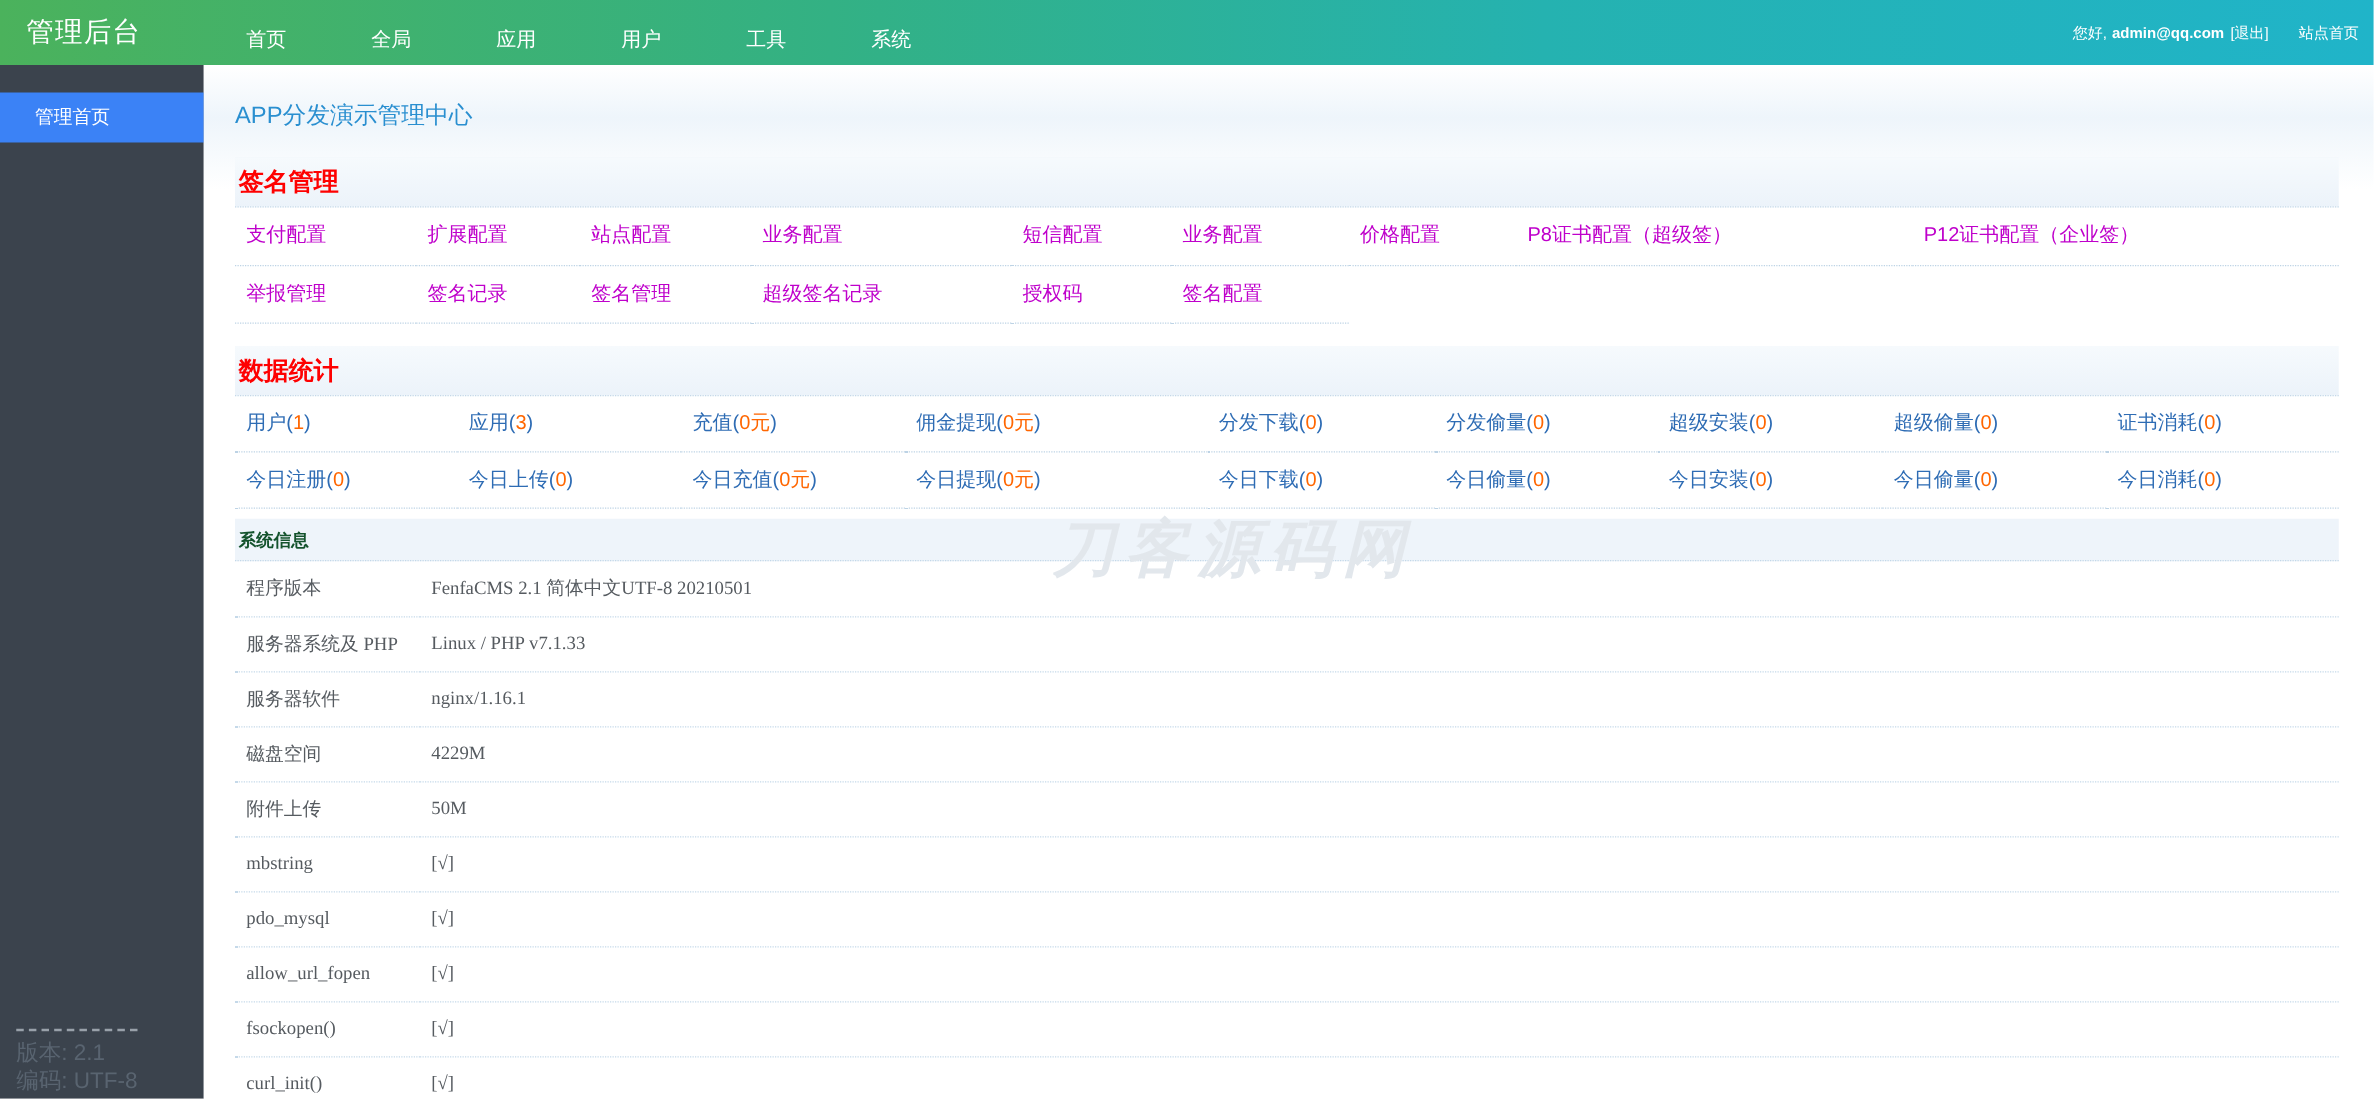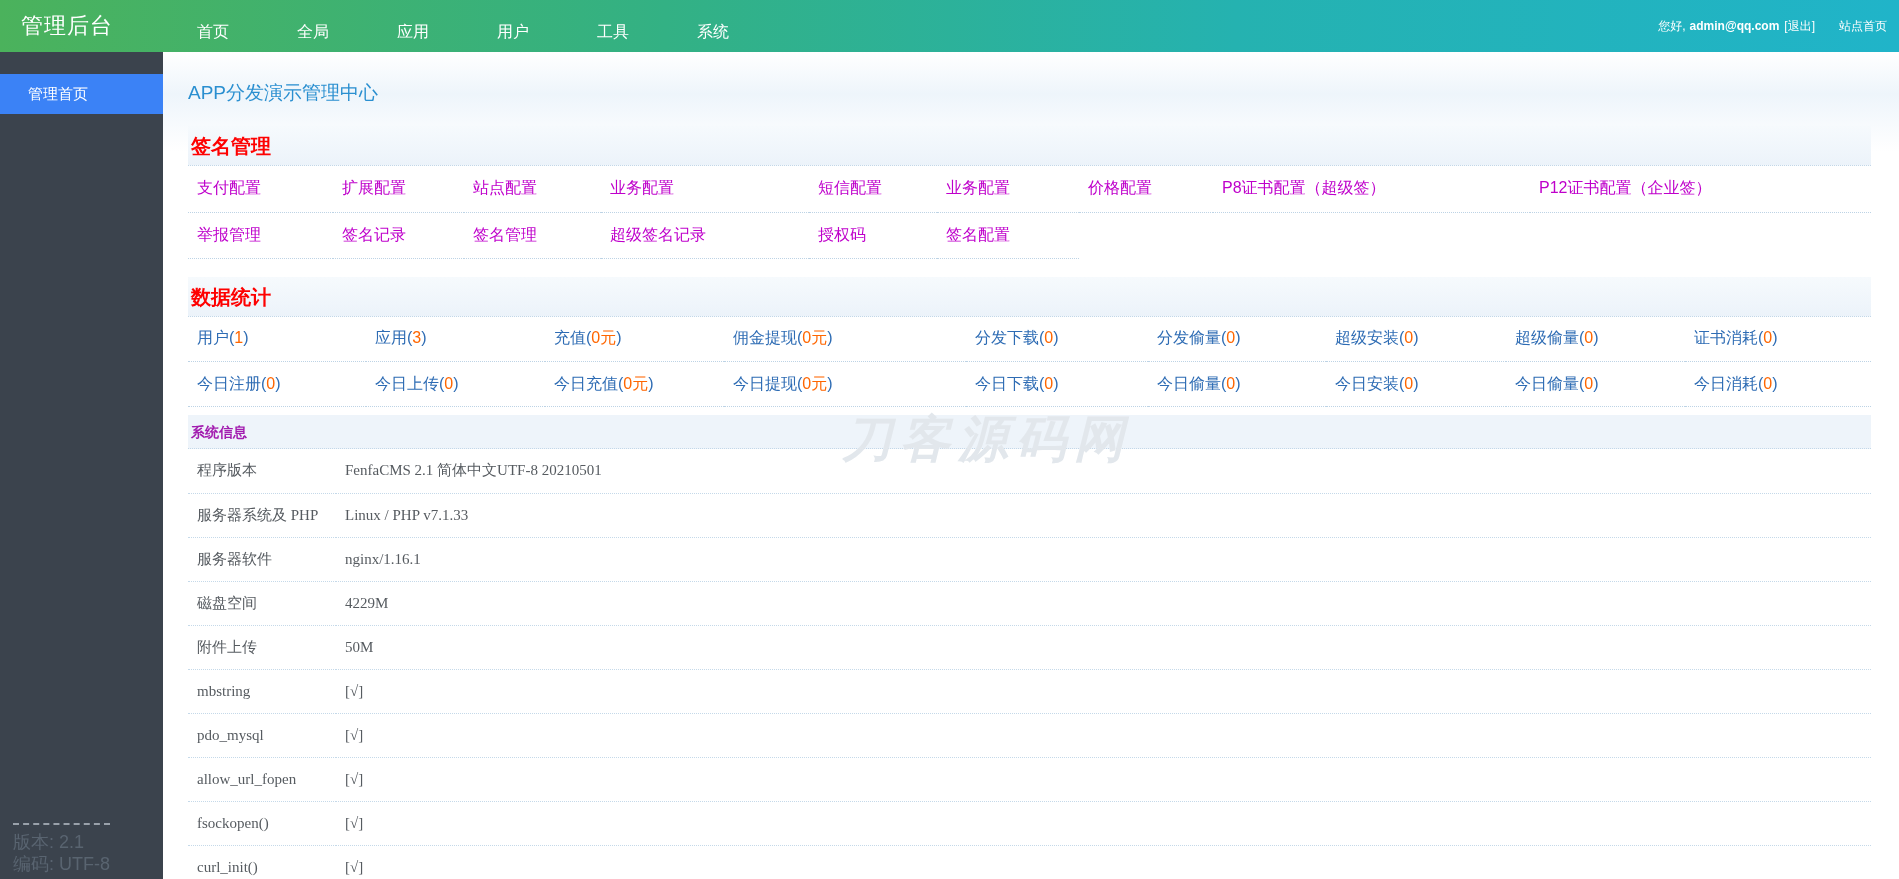--- a/index.html
+++ b/index.html
@@ -57,21 +57,21 @@
   .shortcut-link { color:#bf00cb; cursor:pointer; }
 
   .stats-table td {
     height:45px; border-bottom:1px dotted #bdd3e5; padding:0 0 0 9px;
     font-size:16px; color:#2e6cb4; white-space:nowrap; overflow:hidden; cursor:pointer;
   }
   .stat-value { color:#ff6600; }
 
   .sys-head {
     margin-top:8px; height:34px; line-height:34px; padding-left:3px;
-    font-size:14px; font-weight:bold; color:#a21caf;
+    font-size:14px; font-weight:bold; color:#14532d;
     background:#eef4fa; border-bottom:1px dotted #c3d7e8;
   }
   .sys-table td {
     height:44px; border-bottom:1px dotted #c5d9e9;
     font-size:15px; color:#565b60; padding:0 0 0 9px; white-space:nowrap; overflow:hidden;font-family:Liberation Serif, serif;
   }
   .sys-table td.sys-label { }
   .sys-val-ok { color:#2fa832; }
 
   .watermark {

